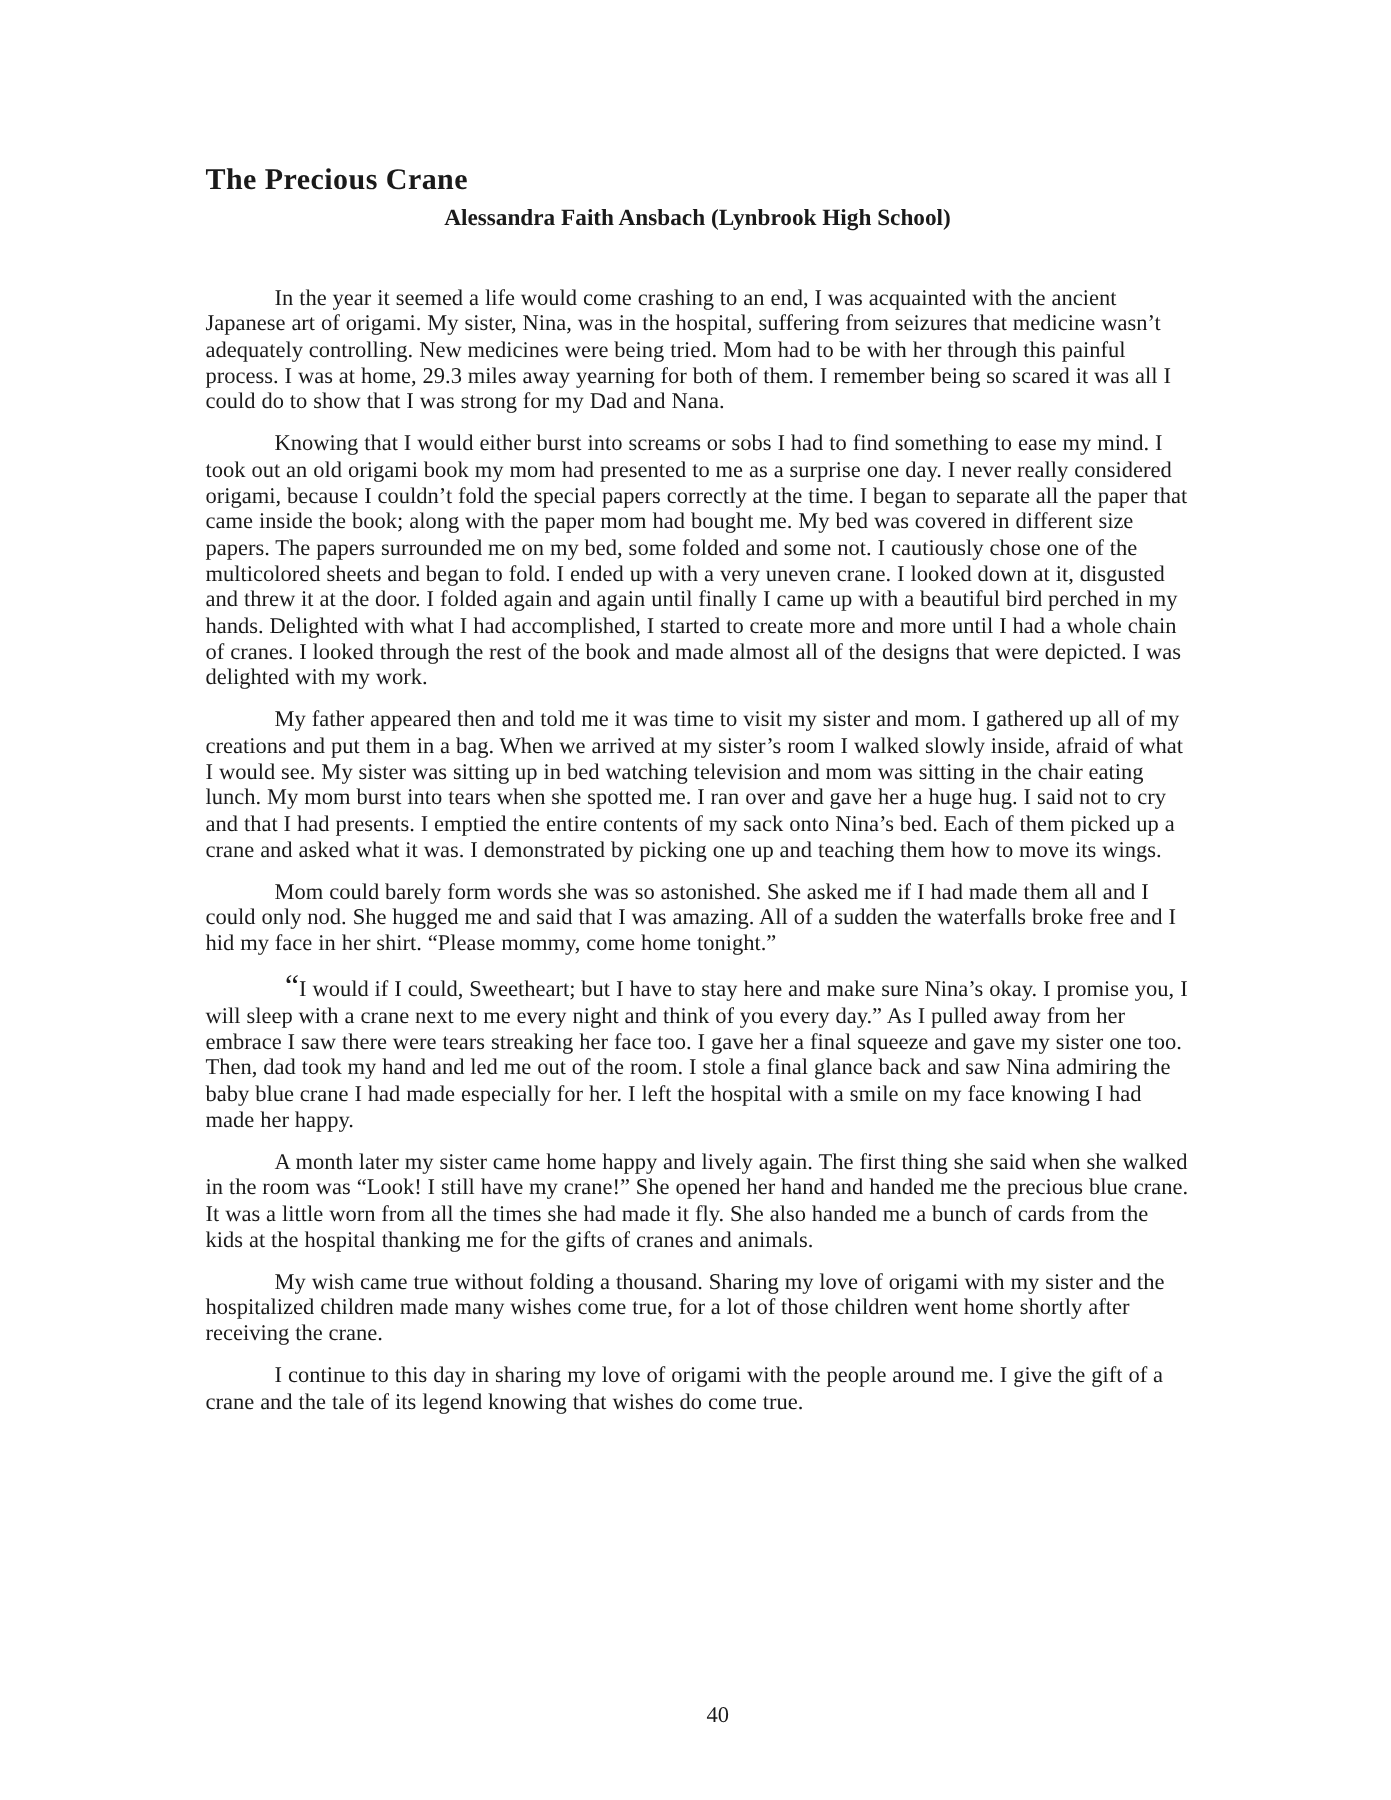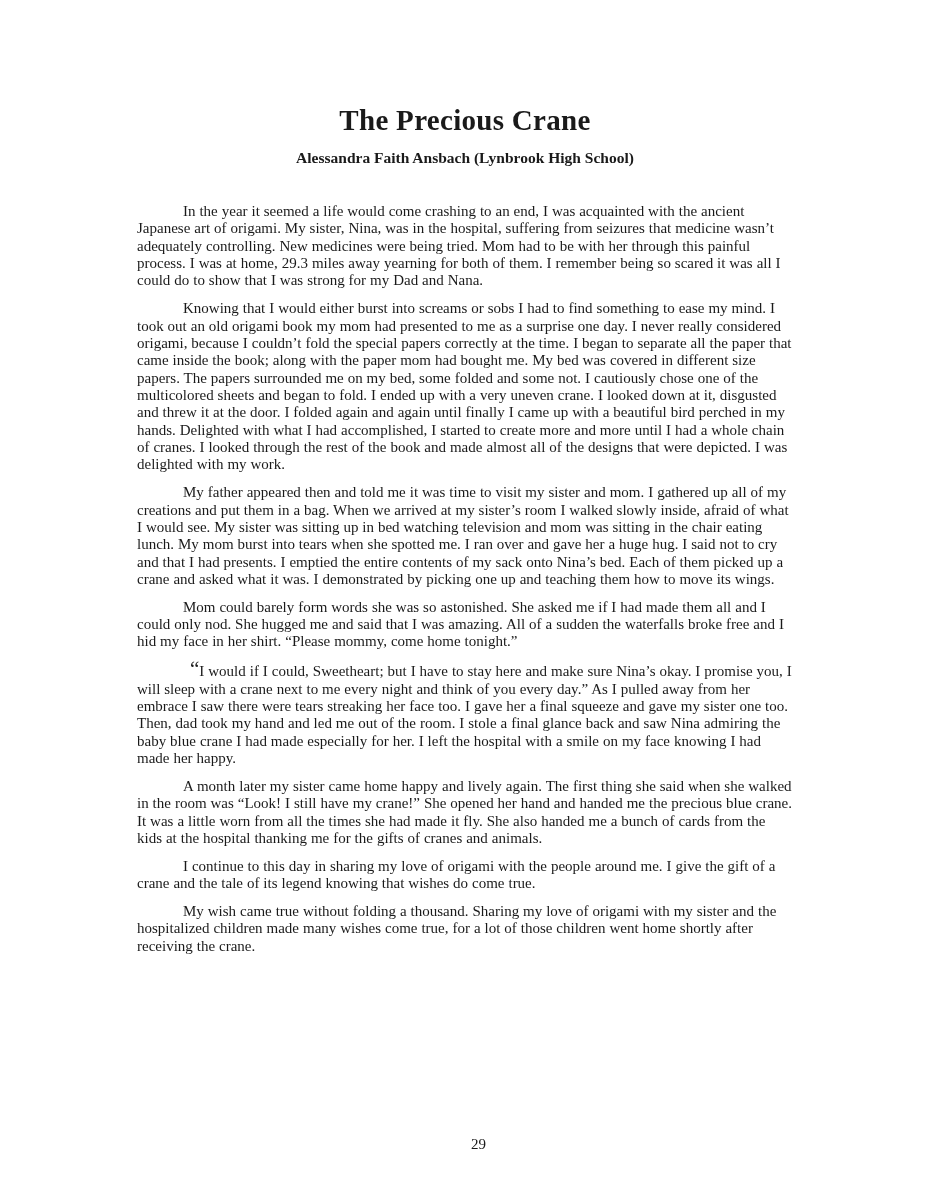--- a/index.html
+++ b/index.html
@@ -12,31 +12,29 @@
     font-family: "Liberation Serif", serif;
     color: #1a1a1a;
   }
   .page {
     position: absolute;
     left: 137px;
     top: 104px;
     width: 656px;
   }
   .title {
-    font-size: 29px;
+    font-size: 20px;
     font-weight: bold;
-    text-align: center;
     letter-spacing: 0.3px;
     line-height: 33px;
   }
   .author {
     font-size: 15.5px;
     font-weight: bold;
     text-align: center;
-    margin-top: 12px;
     line-height: 18px;
   }
   .body-text {
     margin-top: 36px;
   }
   .para {
     font-size: 15px;
     line-height: 17.35px;
     text-indent: 46px;
     margin-bottom: 10.5px;
@@ -66,18 +64,18 @@
   <h1 class="title">The Precious Crane</h1>
   <h2 class="author">Alessandra Faith Ansbach (Lynbrook High School)</h2>
 
   <div class="body-text">
     <p class="para">In the year it seemed a life would come crashing to an end, I was acquainted with the ancient Japanese art of origami. My sister, Nina, was in the hospital, suffering from seizures that medicine wasn’t adequately controlling. New medicines were being tried. Mom had to be with her through this painful process. I was at home, 29.3 miles away yearning for both of them. I remember being so scared it was all I could do to show that I was strong for my Dad and Nana.</p>
     <p class="para">Knowing that I would either burst into screams or sobs I had to find something to ease my mind. I took out an old origami book my mom had presented to me as a surprise one day. I never really considered origami, because I couldn’t fold the special papers correctly at the time. I began to separate all the paper that came inside the book; along with the paper mom had bought me. My bed was covered in different size papers. The papers surrounded me on my bed, some folded and some not. I cautiously chose one of the multicolored sheets and began to fold. I ended up with a very uneven crane. I looked down at it, disgusted and threw it at the door. I folded again and again until finally I came up with a beautiful bird perched in my hands. Delighted with what I had accomplished, I started to create more and more until I had a whole chain of cranes. I looked through the rest of the book and made almost all of the designs that were depicted. I was delighted with my work.</p>
     <p class="para">My father appeared then and told me it was time to visit my sister and mom. I gathered up all of my creations and put them in a bag. When we arrived at my sister’s room I walked slowly inside, afraid of what I would see. My sister was sitting up in bed watching television and mom was sitting in the chair eating lunch. My mom burst into tears when she spotted me. I ran over and gave her a huge hug. I said not to cry and that I had presents. I emptied the entire contents of my sack onto Nina’s bed. Each of them picked up a crane and asked what it was. I demonstrated by picking one up and teaching them how to move its wings.</p>
     <p class="para">Mom could barely form words she was so astonished. She asked me if I had made them all and I could only nod. She hugged me and said that I was amazing. All of a sudden the waterfalls broke free and I hid my face in her shirt. “Please mommy, come home tonight.”</p>
     <p class="para"><span class="lead-quote">“</span><span>I would if I could, Sweetheart; but I have to stay here and make sure Nina’s okay. I promise you, I will sleep with a crane next to me every night and think of you every day.” As I pulled away from her embrace I saw there were tears streaking her face too. I gave her a final squeeze and gave my sister one too. Then, dad took my hand and led me out of the room. I stole a final glance back and saw Nina admiring the baby blue crane I had made especially for her. I left the hospital with a smile on my face knowing I had made her happy.</span></p>
     <p class="para">A month later my sister came home happy and lively again. The first thing she said when she walked in the room was “Look! I still have my crane!” She opened her hand and handed me the precious blue crane. It was a little worn from all the times she had made it fly. She also handed me a bunch of cards from the kids at the hospital thanking me for the gifts of cranes and animals.</p>
+    <p class="para">My wish came true without folding a thousand. Sharing my love of origami with my sister and the hospitalized children made many wishes come true, for a lot of those children went home shortly after receiving the crane.</p>
     <p class="para">I continue to this day in sharing my love of origami with the people around me. I give the gift of a crane and the tale of its legend knowing that wishes do come true.</p>
-    <p class="para">My wish came true without folding a thousand. Sharing my love of origami with my sister and the hospitalized children made many wishes come true, for a lot of those children went home shortly after receiving the crane.</p>
   </div>
 </div>
 
-<div class="page-number">29</div>
+<div class="page-number">40</div>
 
 </body></html>

